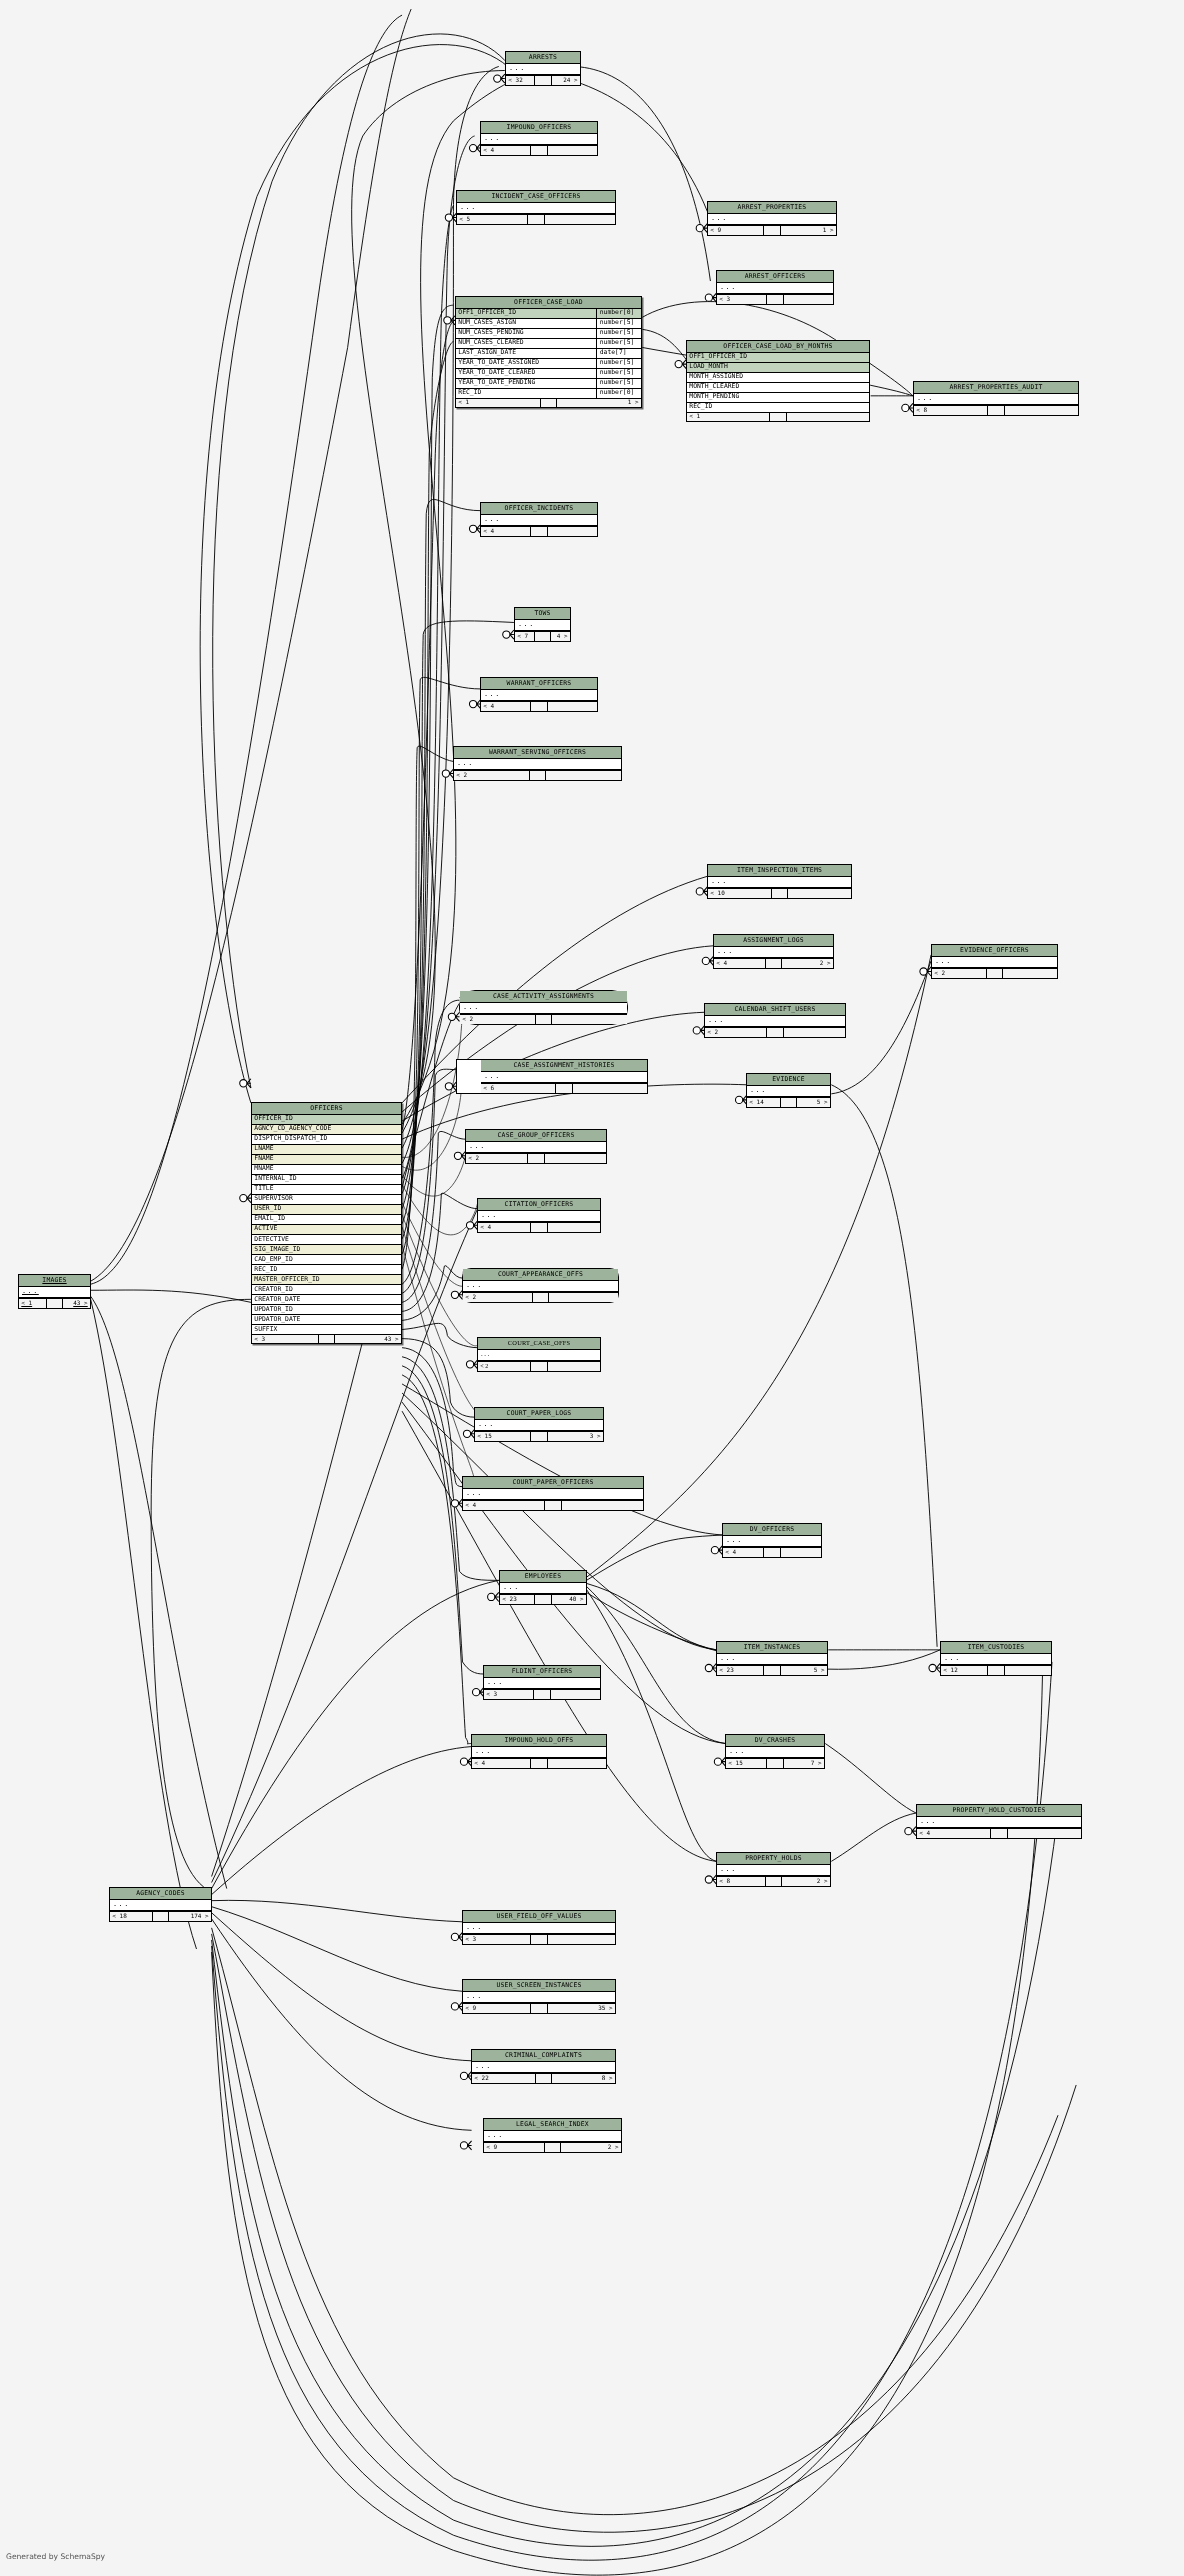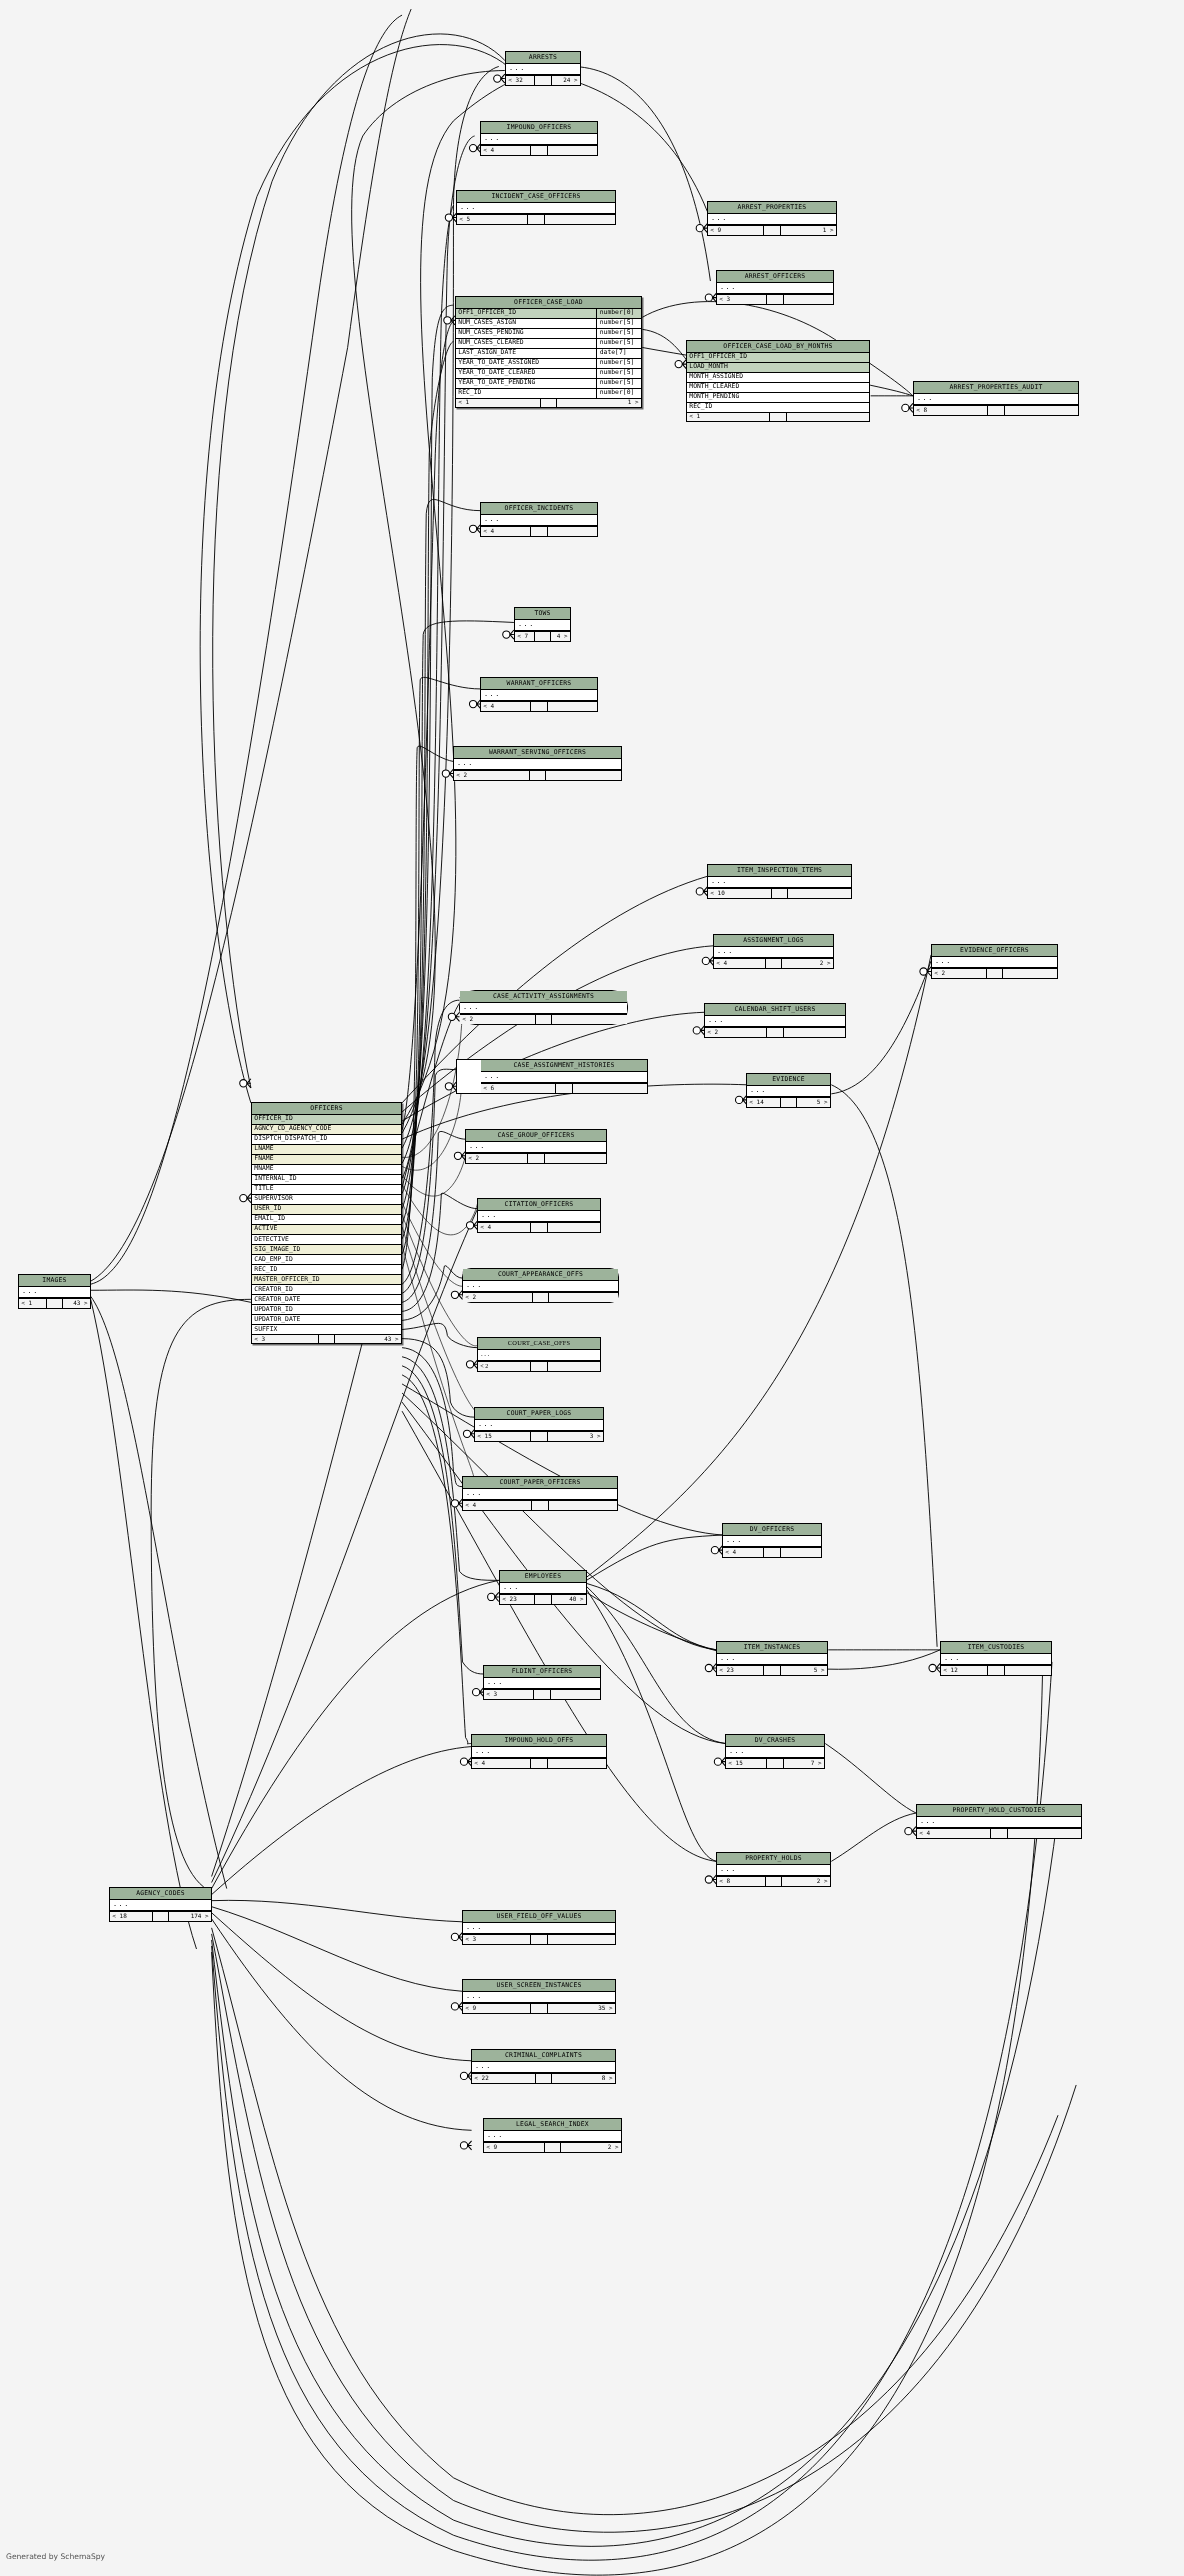--- a/index.html
+++ b/index.html
@@ -715,21 +715,21 @@
       </div>
       <div class="node" style="left: 474px; top: 1407px; width: 130px;">
         <div class="thead">COURT_PAPER_LOGS</div>
         <div class="dots">...</div>
         <div class="tfoot">
           <div class="fl">&lt; 15</div>
           <div class="fm"></div>
           <div class="fr">3 &gt;</div>
         </div>
       </div>
-      <div class="node" style="left: 462px; top: 1476px; width: 156px;">
+      <div class="node" style="left: 462px; top: 1476px; width: 182px;">
         <div class="thead">COURT_PAPER_OFFICERS</div>
         <div class="dots">...</div>
         <div class="tfoot">
           <div class="fl">&lt; 4</div>
           <div class="fm"></div>
           <div class="fr"></div>
         </div>
       </div>
       <div class="node" style="left: 722px; top: 1523px; width: 100px;">
         <div class="thead">DV_OFFICERS</div>
@@ -850,21 +850,21 @@
       </div>
       <div class="node" style="left: 471px; top: 2118px; width: 139px; margin-left: 12px;">
         <div class="thead">LEGAL_SEARCH_INDEX</div>
         <div class="dots">...</div>
         <div class="tfoot">
           <div class="fl">&lt; 9</div>
           <div class="fm"></div>
           <div class="fr">2 &gt;</div>
         </div>
       </div>
-      <div class="node" style="left: 18px; top: 1274px; width: 73px;">
+      <div class="node" style="left: 18px; top: 1274px; width: 73px; text-decoration: underline;">
         <div class="thead">IMAGES</div>
         <div class="dots">...</div>
         <div class="tfoot">
           <div class="fl">&lt; 1</div>
           <div class="fm"></div>
           <div class="fr">43 &gt;</div>
         </div>
       </div>
     </div>
 

